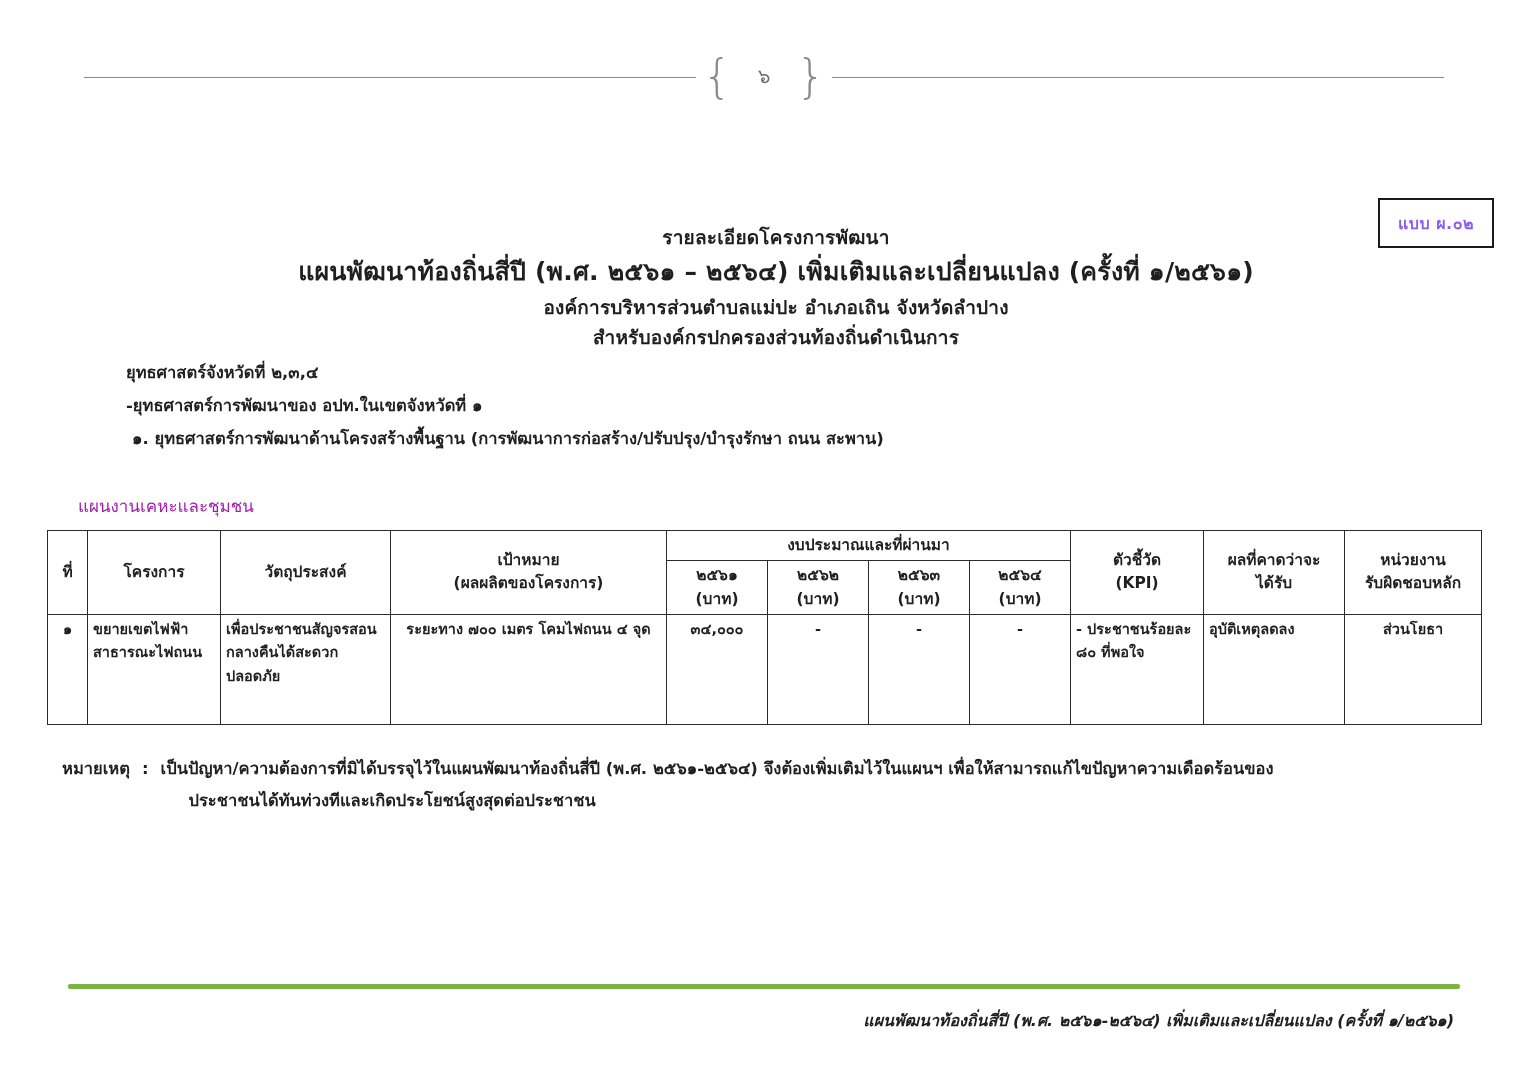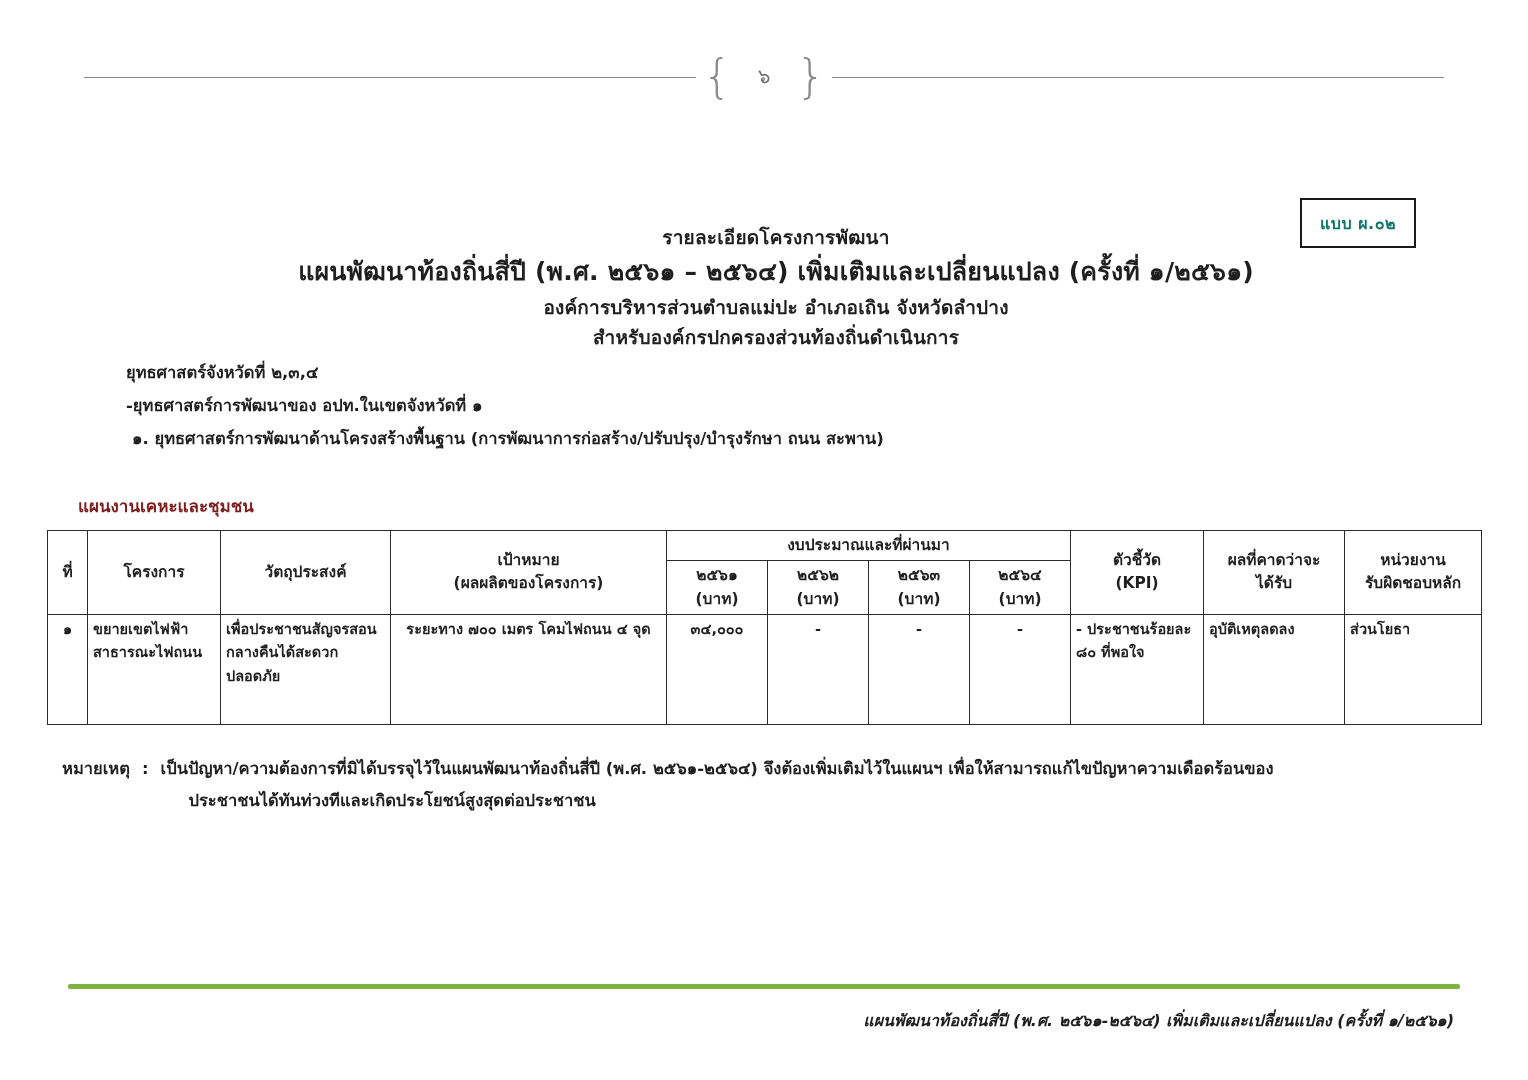--- a/index.html
+++ b/index.html
@@ -55,31 +55,31 @@
   .page-number {
     font-size: 20px;
     color: #6d6d6d;
     line-height: 1;
   }
 
   
   .form-code-box {
     position: absolute;
     top: 198px;
-    left: 1300px;
+    left: 1378px;
     width: 112px;
     height: 46px;
     border: 2px solid #1a1a1a;
     display: flex;
     align-items: center;
     justify-content: center;
     font-size: 16px;
     font-weight: bold;
     letter-spacing: 0.5px;
-    color: #0f766e;
+    color: #8b5cf6;
   }
 
   
   .title-block {
     position: absolute;
     top: 222px;
     left: 12px;
     width: 1528px;
     text-align: center;
   }
@@ -111,22 +111,22 @@
   .strategy-block .sline.indent1 { padding-left: 0px; }
   .strategy-block .sline.indent2 { padding-left: 0px; }
   .strategy-block .sline.indent3 { padding-left: 6px; }
   .strategy-block .sline.indent4 { padding-left: 10px; }
 
   .plan-heading {
     position: absolute;
     top: 492px;
     left: 78px;
     font-size: 17px;
-    font-weight: bold;
-    color: #7f1d1d;
+    font-weight: normal;
+    color: #a21caf;
   }
 
   
   table.project-table {
     position: absolute;
     top: 530px;
     left: 47px;
     width: 1434px;
     border-collapse: collapse;
     table-layout: fixed;
@@ -150,21 +150,21 @@
     line-height: 1.62;
   }
   .th-sub { font-weight: bold; margin-top: 43px; }
   td.c-no      { text-align: center; font-size: 15px; }
   td.c-name    { text-align: left; margin-top: 24px; }
   td.c-obj     { text-align: left; }
   td.c-target  { text-align: center; }
   td.c-budget  { text-align: center; }
   td.c-kpi     { text-align: left; margin-top: 36px; }
   td.c-result  { text-align: left; }
-  td.c-agency  { text-align: left; }
+  td.c-agency  { text-align: center; }
 
   
   .remark {
     position: absolute;
     top: 756px;
     left: 62px;
     width: 1400px;
   }
   .remark .rm-row {
     display: flex;

